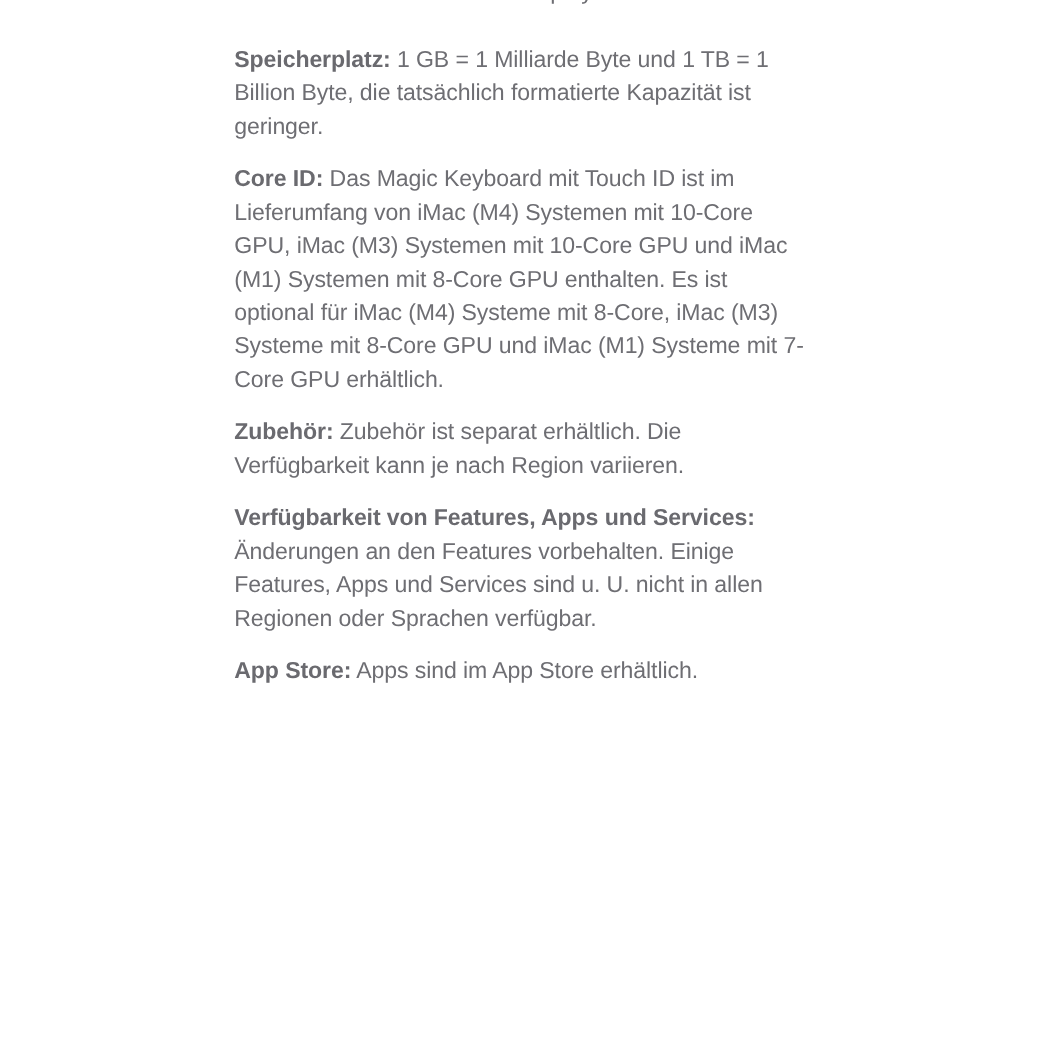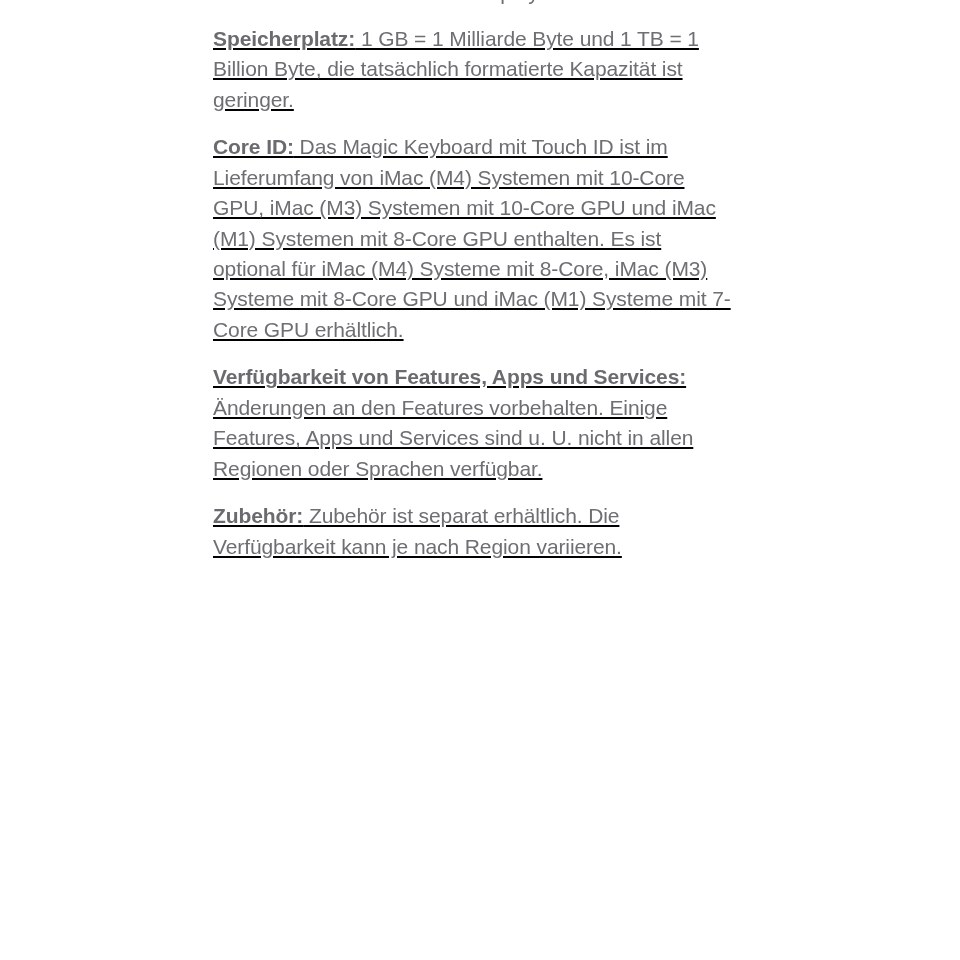--- a/index.html
+++ b/index.html
@@ -20,23 +20,22 @@
       top: -22px;
       width: 520px;
       font-size: 21px;
       line-height: 30.4px;
       color: #6e6e73;
       white-space: nowrap;
     }
     .footnotes {
       position: absolute;
       left: 213px;
-      top: 24px;
+      top: 40px;
       width: 522px;
-      text-decoration: underline;
     }
     .note {
       margin: 0 0 17.2px 0;
       font-size: 21px;
       line-height: 30.4px;
       color: #6e6e73;
       letter-spacing: -0.1px;
     }
     .note .label {
       font-weight: bold;
@@ -44,15 +43,16 @@
     }
   </style>
 </head>
 <body>
 
 <div class="clipped-line" style="left:470px;">Display</div>
 
 <div class="footnotes">
   <p class="note"><span class="label">Speicherplatz:</span><span> 1 GB = 1 Milliarde Byte und 1 TB = 1 Billion Byte, die tatsächlich formatierte Kapazität ist geringer.</span></p>
   <p class="note"><span class="label">Core ID:</span><span> Das Magic Keyboard mit Touch ID ist im Lieferumfang von iMac (M4) Systemen mit 10-Core GPU, iMac (M3) Systemen mit 10-Core GPU und iMac (M1) Systemen mit 8-Core GPU enthalten. Es ist optional für iMac (M4) Systeme mit 8-Core, iMac (M3) Systeme mit 8-Core GPU und iMac (M1) Systeme mit 7-Core GPU erhältlich.</span></p>
+  <p class="note"><span class="label">Zubehör:</span><span> Zubehör ist separat erhältlich. Die Verfügbarkeit kann je nach Region variieren.</span></p>
   <p class="note"><span class="label">Verfügbarkeit von Features, Apps und Services:</span><span> Änderungen an den Features vorbehalten. Einige Features, Apps und Services sind u. U. nicht in allen Regionen oder Sprachen verfügbar.</span></p>
-  <p class="note"><span class="label">Zubehör:</span><span> Zubehör ist separat erhältlich. Die Verfügbarkeit kann je nach Region variieren.</span></p>
+  <p class="note"><span class="label">App Store:</span><span> Apps sind im App Store erhältlich.</span></p>
 </div>
 
 </body></html>

